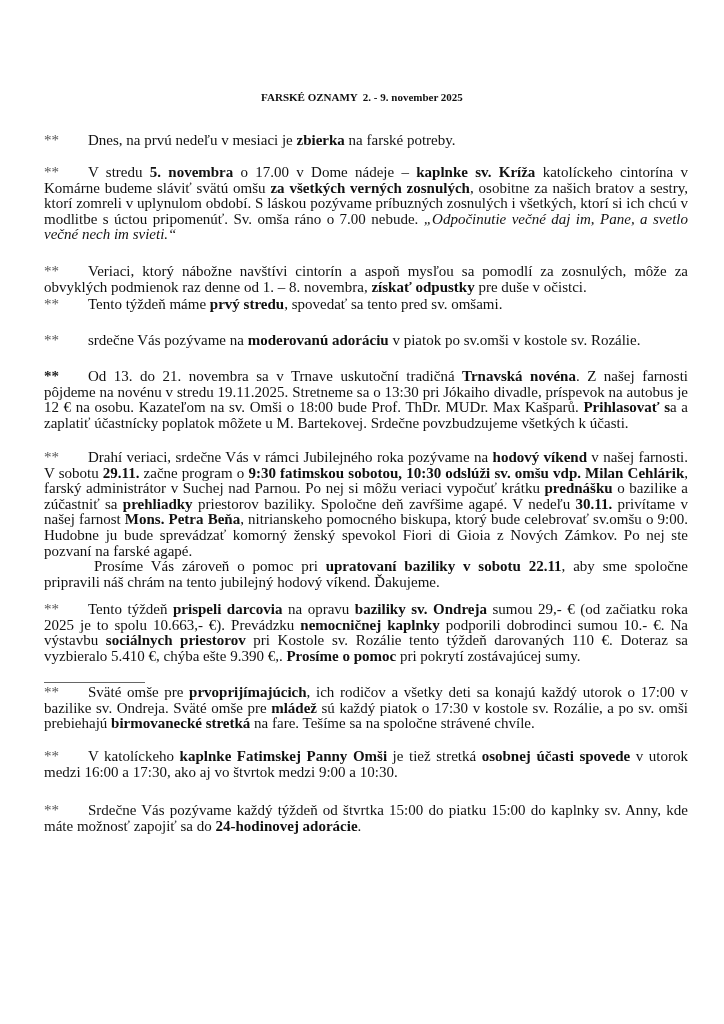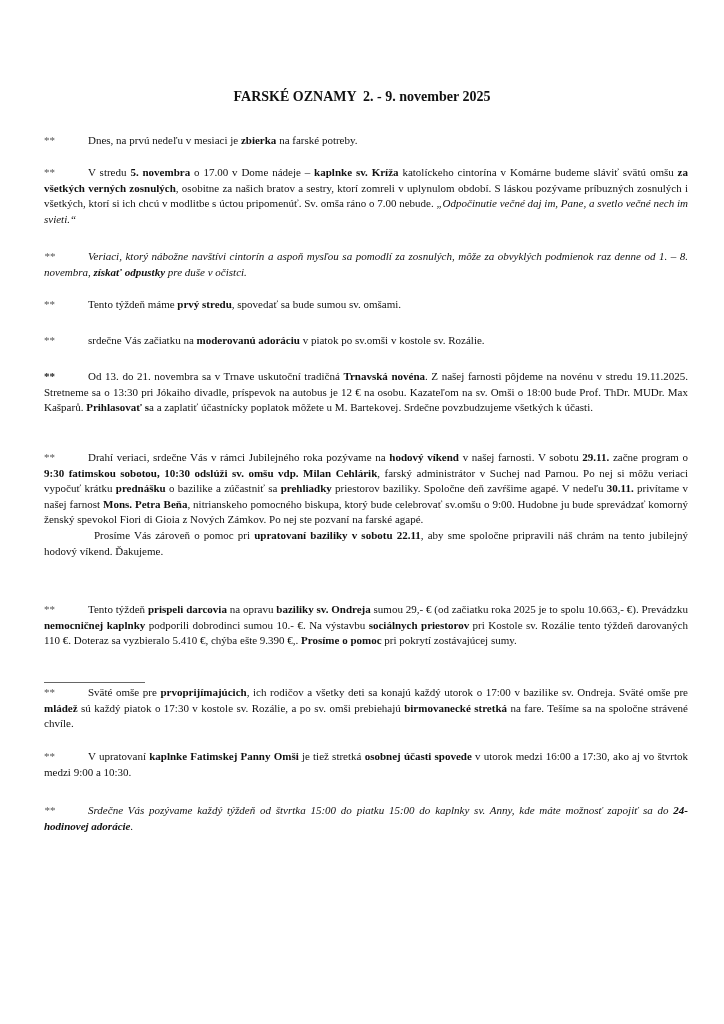--- a/index.html
+++ b/index.html
@@ -1,41 +1,41 @@
 <!DOCTYPE html>
 <html><head>
 <meta charset="utf-8">
 <style>
   html, body { margin: 0; padding: 0; background: #ffffff; }
   body { width: 724px; height: 1024px; position: relative; overflow: hidden;
          font-family: "Liberation Serif", "DejaVu Serif", serif; color: #111; }
   .title { position: absolute; top: 88px; left: 0; width: 724px; text-align: center;
-           font-weight: bold; font-size: 14px; line-height: 18px; white-space: pre; }
-  .para { position: absolute; left: 44px; width: 644px; font-size: 11px; line-height: 15.6px;
+           font-weight: bold; font-size: 11px; line-height: 18px; white-space: pre; }
+  .para { position: absolute; left: 44px; width: 644px; font-size: 15px; line-height: 15.6px;
           text-align: justify; }
   .mark { display: inline-block; width: 44px; color: #555; }
   .mark.bold { font-weight: bold; color: #222; }
   .sub { display: block; text-indent: 50px; }
   b { font-weight: bold; }
   i { }
   .sep { position: absolute; left: 44px; top: 682px; width: 101px; height: 0;
          border-top: 1px solid #666; }
 </style>
 </head>
 <body>
 
 <div class="title">FARSKÉ OZNAMY  2. - 9. november 2025</div>
 
 <div id="paras">
     <div class="para" style="top: 133px;"><span class="mark">**</span><span>Dnes, na prvú nedeľu v mesiaci je </span><b>zbierka</b><span> na farské potreby.</span></div>
     <div class="para" style="top: 165px;"><span class="mark">**</span><span>V stredu </span><b>5. novembra</b><span> o 17.00 v Dome nádeje – </span><b>kaplnke sv. Kríža</b><span> katolíckeho cintorína v Komárne budeme sláviť svätú omšu </span><b>za všetkých verných zosnulých</b><span>, osobitne za našich bratov a sestry, ktorí zomreli v uplynulom období. S láskou pozývame príbuzných zosnulých i všetkých, ktorí si ich chcú v modlitbe s úctou pripomenúť. Sv. omša ráno o 7.00 nebude. </span><i>„Odpočinutie večné daj im, Pane, a svetlo večné nech im svieti.“</i></div>
-    <div class="para" style="top: 249px; font-style: italic;"><span class="mark">**</span><span>Veriaci, ktorý nábožne navštívi cintorín a aspoň mysľou sa pomodlí za zosnulých, môže za obvyklých podmienok raz denne od 1. – 8. novembra, </span><b>získať odpustky</b><span> pre duše v očistci.</span></div>
-    <div class="para" style="top: 297px;"><span class="mark">**</span><span>Tento týždeň máme </span><b>prvý stredu</b><span>, spovedať sa bude sumou sv. omšami.</span></div>
-    <div class="para" style="top: 333px;"><span class="mark">**</span><span>srdečne Vás začiatku na </span><b>moderovanú adoráciu</b><span> v piatok po sv.omši v kostole sv. Rozálie.</span></div>
+    <div class="para" style="top: 264px;"><span class="mark">**</span><span>Veriaci, ktorý nábožne navštívi cintorín a aspoň mysľou sa pomodlí za zosnulých, môže za obvyklých podmienok raz denne od 1. – 8. novembra, </span><b>získať odpustky</b><span> pre duše v očistci.</span></div>
+    <div class="para" style="top: 297px;"><span class="mark">**</span><span>Tento týždeň máme </span><b>prvý stredu</b><span>, spovedať sa tento pred sv. omšami.</span></div>
+    <div class="para" style="top: 333px;"><span class="mark">**</span><span>srdečne Vás pozývame na </span><b>moderovanú adoráciu</b><span> v piatok po sv.omši v kostole sv. Rozálie.</span></div>
     <div class="para" style="top: 369px;"><span class="mark bold">**</span><span>Od 13. do 21. novembra sa v Trnave uskutoční tradičná </span><b>Trnavská novéna</b><span>. Z našej farnosti pôjdeme na novénu v stredu 19.11.2025. Stretneme sa o 13:30 pri Jókaiho divadle, príspevok na autobus je 12 € na osobu. Kazateľom na sv. Omši o 18:00 bude Prof. ThDr. MUDr. Max Kašparů. </span><b>Prihlasovať s</b><span>a a zaplatiť účastnícky poplatok môžete u M. Bartekovej. Srdečne povzbudzujeme všetkých k účasti.</span></div>
     <div class="para" style="top: 450px;"><span class="mark">**</span><span>Drahí veriaci, srdečne Vás v rámci Jubilejného roka pozývame na </span><b>hodový víkend</b><span> v našej farnosti. V sobotu </span><b>29.11.</b><span> začne program o </span><b>9:30 fatimskou sobotou, 10:30 odslúži sv. omšu vdp. Milan Cehlárik</b><span>, farský administrátor v Suchej nad Parnou. Po nej si môžu veriaci vypočuť krátku </span><b>prednášku</b><span> o bazilike a zúčastniť sa </span><b>prehliadky</b><span> priestorov baziliky.  Spoločne deň zavŕšime agapé. V nedeľu </span><b>30.11.</b><span> privítame v našej farnost </span><b>Mons. Petra Beňa</b><span>, nitrianskeho pomocného biskupa, ktorý bude celebrovať sv.omšu o 9:00. Hudobne ju bude sprevádzať komorný ženský spevokol Fiori di Gioia z Nových Zámkov. Po nej ste pozvaní na farské agapé.</span><span class="sub"><span>Prosíme Vás zároveň o pomoc pri </span><b>upratovaní baziliky v sobotu 22.11</b><span>, aby sme spoločne pripravili náš chrám na tento jubilejný hodový víkend. Ďakujeme.</span></span></div>
     <div class="para" style="top: 602px;"><span class="mark">**</span><span>Tento týždeň </span><b>prispeli darcovia</b><span> na opravu </span><b>baziliky sv. Ondreja</b><span> sumou 29,- € (od začiatku roka 2025 je to spolu 10.663,- €). Prevádzku </span><b>nemocničnej kaplnky</b><span> podporili dobrodinci sumou 10.- €. Na výstavbu </span><b>sociálnych priestorov</b><span> pri Kostole sv. Rozálie tento týždeň darovaných 110 €. Doteraz sa vyzbieralo 5.410 €, chýba ešte 9.390 €,. </span><b>Prosíme o pomoc</b><span> pri pokrytí zostávajúcej sumy.</span></div>
     <div class="para" style="top: 685px;"><span class="mark">**</span><span>Sväté omše pre </span><b>prvoprijímajúcich</b><span>, ich rodičov a všetky deti sa konajú každý utorok o 17:00 v bazilike sv. Ondreja. Sväté omše pre </span><b>mládež</b><span> sú každý piatok o 17:30 v kostole sv. Rozálie, a po sv. omši prebiehajú </span><b>birmovanecké stretká</b><span> na fare. Tešíme sa na spoločne strávené chvíle.</span></div>
-    <div class="para" style="top: 749px;"><span class="mark">**</span><span>V upratovaní </span><b>kaplnke Fatimskej Panny Omši</b><span> je tiež stretká </span><b>osobnej účasti spovede</b><span> v utorok medzi 16:00 a 17:30, ako aj vo štvrtok medzi 9:00 a 10:30.</span></div>
-    <div class="para" style="top: 803px; font-style: italic;"><span class="mark">**</span><span>Srdečne Vás pozývame každý týždeň od štvrtka 15:00 do piatku 15:00 do kaplnky sv. Anny, kde máte možnosť zapojiť sa do </span><b>24-hodinovej adorácie</b><span>.</span></div>
+    <div class="para" style="top: 749px;"><span class="mark">**</span><span>V katolíckeho </span><b>kaplnke Fatimskej Panny Omši</b><span> je tiež stretká </span><b>osobnej účasti spovede</b><span> v utorok medzi 16:00 a 17:30, ako aj vo štvrtok medzi 9:00 a 10:30.</span></div>
+    <div class="para" style="top: 803px;"><span class="mark">**</span><span>Srdečne Vás pozývame každý týždeň od štvrtka 15:00 do piatku 15:00 do kaplnky sv. Anny, kde máte možnosť zapojiť sa do </span><b>24-hodinovej adorácie</b><span>.</span></div>
   </div>
 
 <div class="sep"></div>
 
 </body></html>

